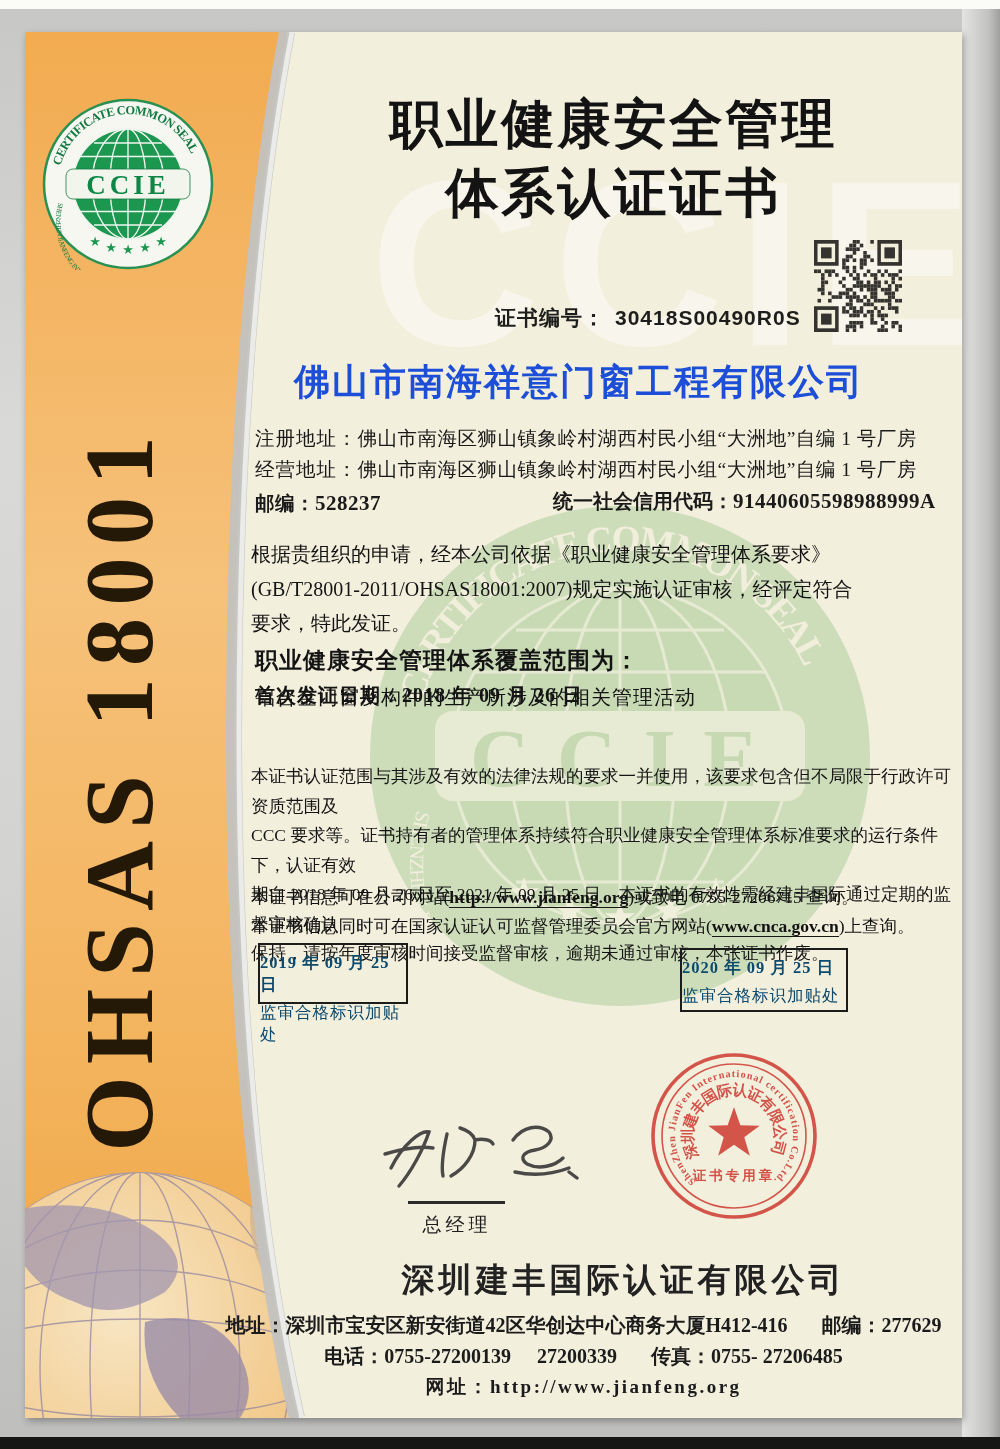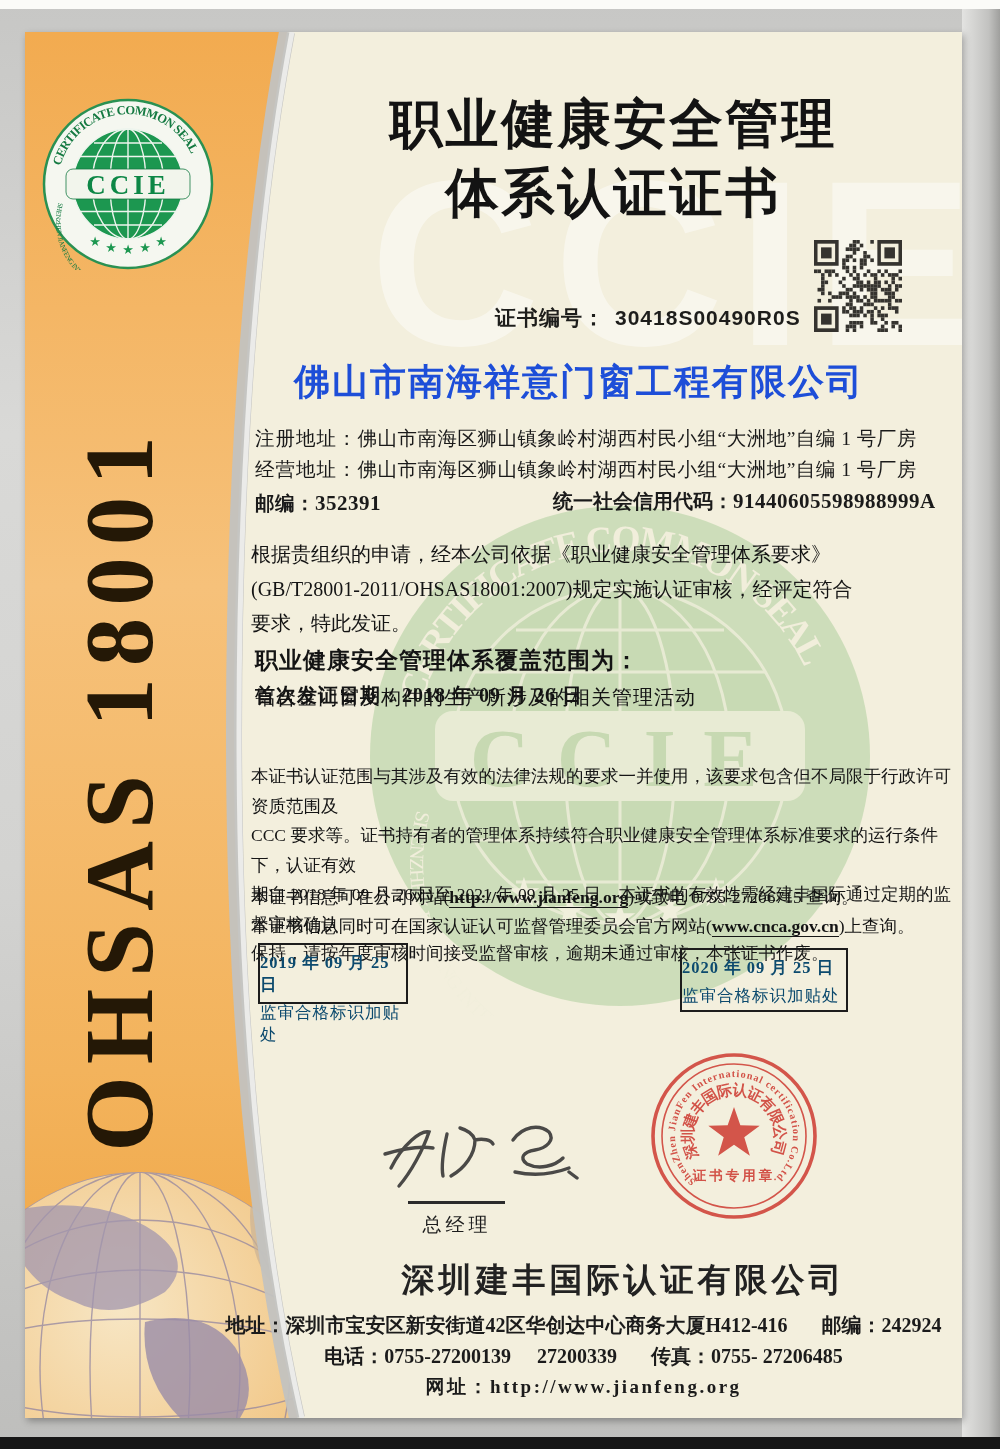--- a/index.html
+++ b/index.html
@@ -413,21 +413,21 @@
 
     <div class="company">佛山市南海祥意门窗工程有限公司</div>
 
     <div class="addr-row" style="top:393px;">
       <span class="lbl">注册地址：</span><span>佛山市南海区狮山镇象岭村湖西村民小组“大洲地”自编 1 号厂房</span>
     </div>
     <div class="addr-row" style="top:424px;text-align:right;">
       <span class="lbl">经营地址：</span><span>佛山市南海区狮山镇象岭村湖西村民小组“大洲地”自编 1 号厂房</span>
     </div>
     <div class="addr-row zip-row1" style="font-weight:bold;">
-      <span>邮编：</span><span class="zip-val">352391</span>
+      <span>邮编：</span><span class="zip-val">528237</span>
     </div>
     <div class="credit" style="font-weight:bold;">
       <span>统一社会信用代码：</span><span class="code">91440605598988999A</span>
     </div>
 
     <div class="para1">
       <div>根据贵组织的申请，经本公司依据《职业健康安全管理体系要求》</div>
       <div>(GB/T28001-2011/OHSAS18001:2007)规定实施认证审核，经评定符合</div>
       <div>要求，特此发证。</div>
     </div>
@@ -485,21 +485,21 @@
       </text>
       <text font-size="15" font-weight="bold" fill="#cf4238">
         <textPath href="#sp-cn" textLength="168">深圳建丰国际认证有限公司</textPath>
       </text>
       <path fill="#d0453b" d="M0,-29 L6.35,-10.74 L25.68,-10.34 L10.27,1.34 L15.87,19.84 L0,8.8 L-15.87,19.84 L-10.27,1.34 L-25.68,-10.34 L-6.35,-10.74 Z"></path>
       <text y="44" text-anchor="middle" font-size="13.5" font-weight="bold" fill="#cf4238" letter-spacing="3">证书专用章</text>
     </svg>
 
     <div class="issuer-name">深圳建丰国际认证有限公司</div>
     <div class="issuer-line il1">
-      <span>地址：</span><span>深圳市宝安区新安街道42区华创达中心商务大厦H412-416</span><span class="gap-s">邮编：</span><span>242924</span>
+      <span>地址：</span><span>深圳市宝安区新安街道42区华创达中心商务大厦H412-416</span><span class="gap-s">邮编：</span><span>277629</span>
     </div>
     <div class="issuer-line il2">
       <span>电话：</span><span>0755-27200139</span><span class="gap-l">27200339</span><span class="gap-s">传真：</span><span>0755- 27206485</span>
     </div>
     <div class="issuer-line il3">
       <span>网址：</span><span>http://www.jianfeng.org</span>
     </div>
 
   </div>
 

